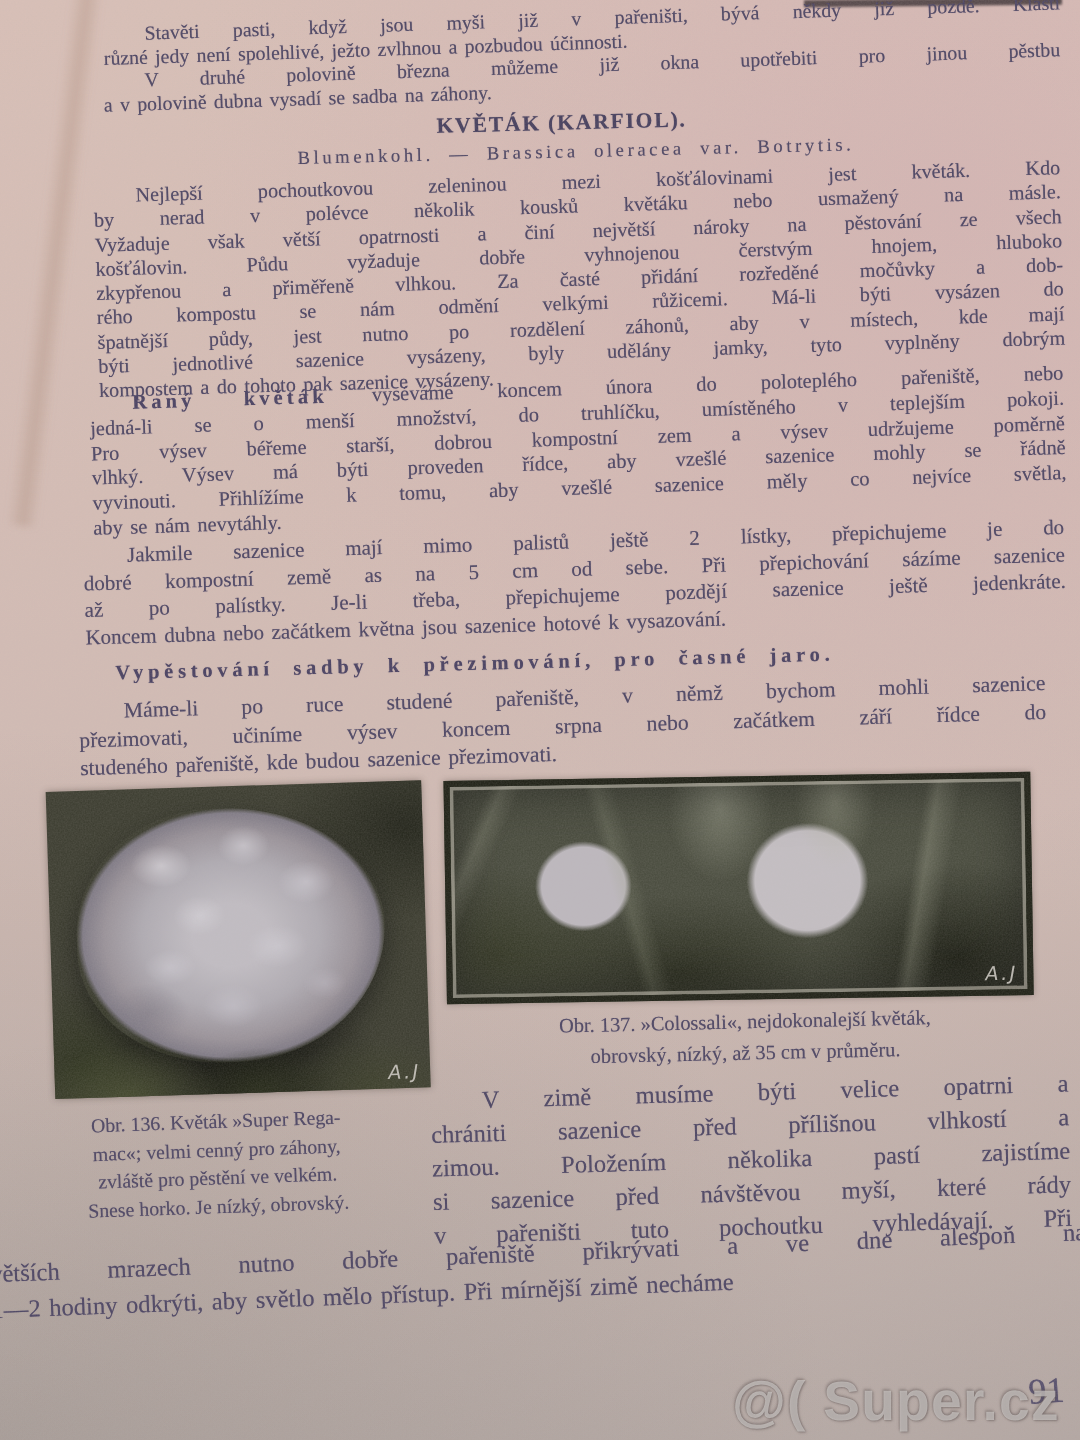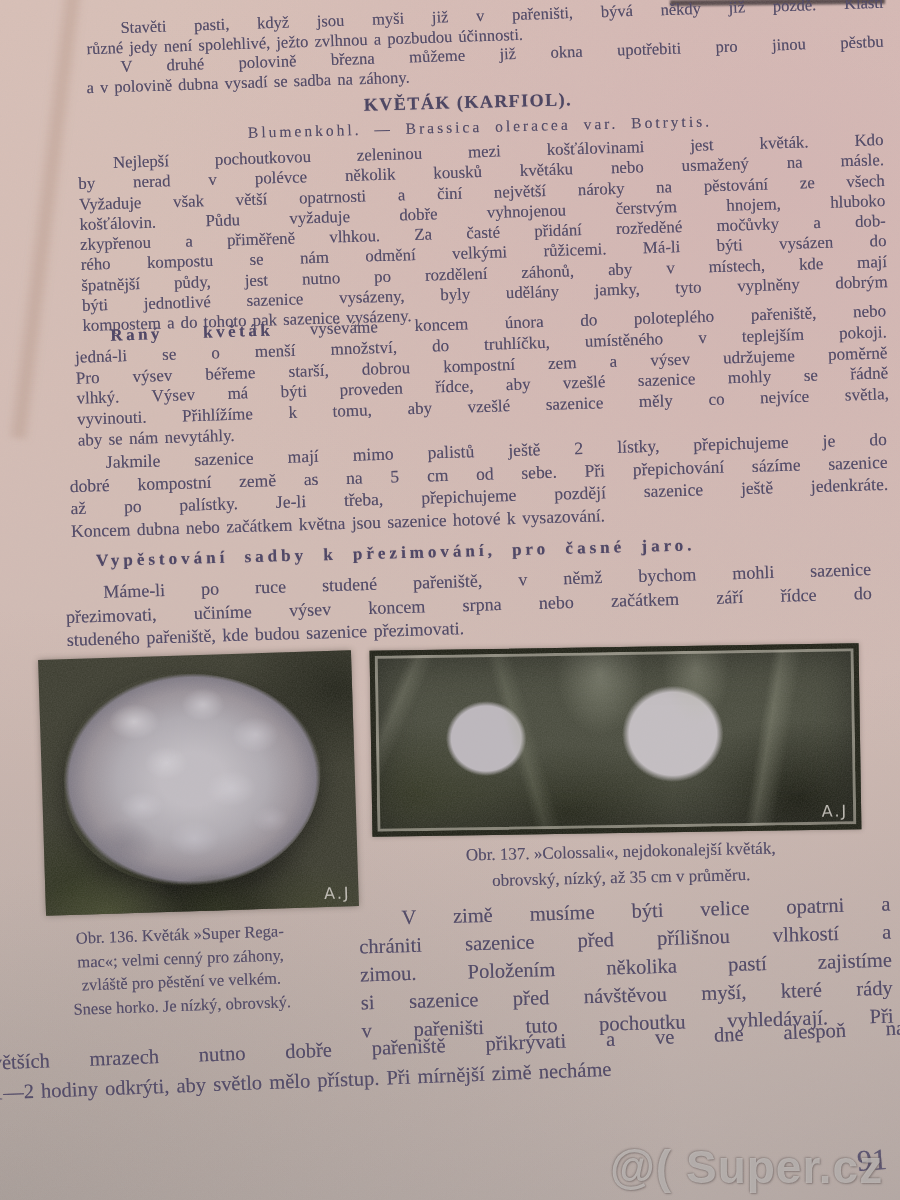--- a/index.html
+++ b/index.html
@@ -98,21 +98,21 @@
       linear-gradient(100deg, rgba(0,0,0,0) 78%, rgba(172,174,152,.3) 80%, rgba(0,0,0,0) 84%),
       radial-gradient(60px 56px at 23% 48%, #bdb8be 58%, rgba(90,92,76,0) 67%),
       radial-gradient(78px 74px at 62% 47%, #c4bfc3 56%, rgba(90,92,76,0) 65%),
       radial-gradient(35% 60% at 88% 85%, rgba(20,22,12,.85), rgba(20,22,12,0) 75%),
       radial-gradient(30% 55% at 8% 80%, rgba(46,50,30,.8), rgba(46,50,30,0) 75%),
       radial-gradient(40% 50% at 40% 90%, rgba(30,33,18,.75), rgba(30,33,18,0) 75%),
       #474a3c;
   }
   .signature{
     position:absolute;right:8px;bottom:4px;color:#d6d2cb;opacity:.85;
-    font-family:"DejaVu Sans",sans-serif;font-size:16px;letter-spacing:2px;
+    font-family:"DejaVu Sans",sans-serif;font-size:16px;font-style:italic;letter-spacing:2px;
   }
   .b-capr{left:363px;top:839px;width:516px;font-size:17px;line-height:26px;transform:rotate(-1.3deg);}
   .b-rcol{left:360px;top:897px;width:532px;font-size:20.5px;line-height:28px;transform:rotate(-1.6deg);}
   .b-capl{left:12px;top:923px;width:338px;font-size:16.5px;line-height:23.5px;transform:rotate(-2deg);}
   .b-bottom{left:-8px;top:1030px;width:914px;font-size:20.5px;line-height:30px;transform:rotate(-2.2deg);}
 
   .pageno{
     position:absolute;left:857px;top:1143px;font-size:30px;color:#554e6b;
     transform:rotate(-4deg);text-shadow:0 0 .8px rgba(85,78,107,.6);white-space:nowrap;
   }

